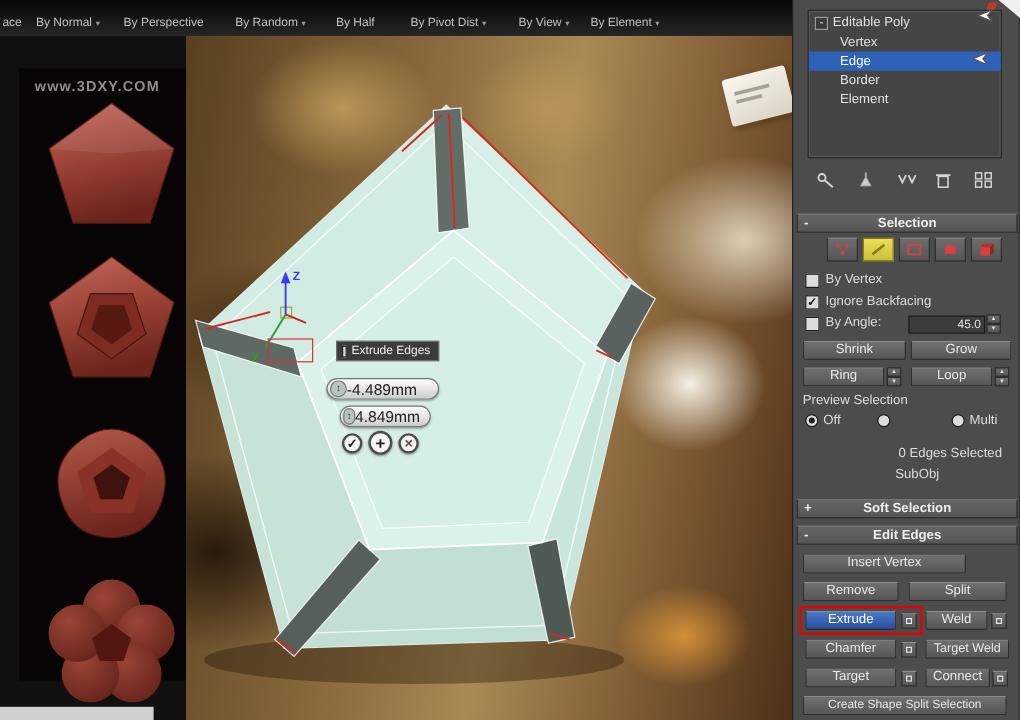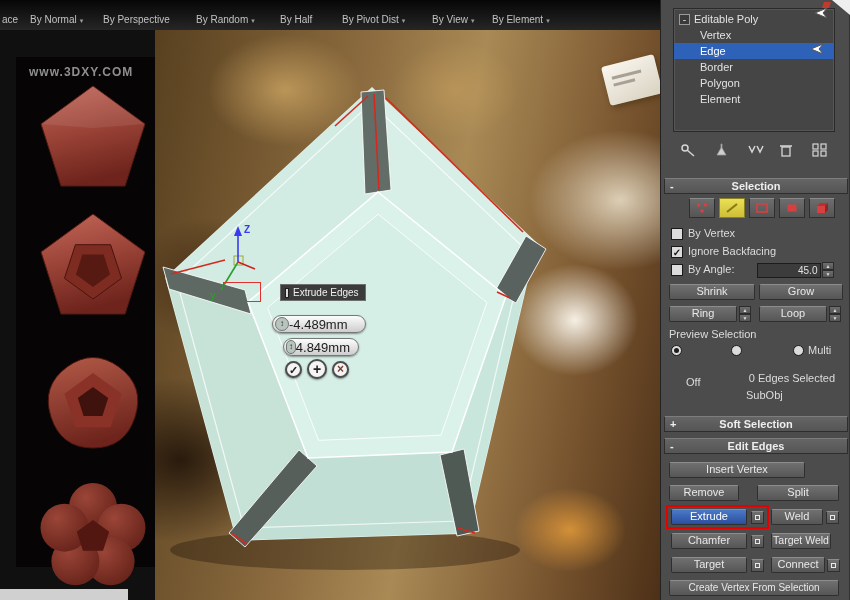--- a/index.html
+++ b/index.html
@@ -222,21 +222,20 @@
 <div id="panel">
 
   <div class="tree">
     <div class="trow root">
       <span class="minusbox">-</span>
       <span>Editable Poly</span>
     </div>
     <div class="trow">Vertex</div>
     <div class="trow sel">Edge</div>
     <div class="trow">Border</div>
-    <div class="trow">Polygon</div>
     <div class="trow">Element</div>
   </div>
 
   <svg class="cursor-arrow" style="left:152px;top:6px;" viewBox="0 0 15 14">
     <polygon points="14,2 2,7 14,12 10,7" fill="#ffffff" stroke="#555" stroke-width="1"></polygon>
   </svg>
   <svg class="cursor-arrow" style="left:148px;top:42px;" viewBox="0 0 15 14">
     <polygon points="14,2 2,7 14,12 10,7" fill="#ffffff" stroke="#555" stroke-width="1"></polygon>
   </svg>
 
@@ -332,66 +331,66 @@
   <div class="btn" style="left:98px;top:306px;width:68px;">Loop</div>
   <div class="spin" style="left:168px;top:306px;">
     <span>▲</span>
     <span>▼</span>
   </div>
 
   <div class="lbl" style="left:8px;top:328px;">Preview Selection</div>
   <div class="radio" style="left:10px;top:345px;">
       <span class="dot"></span>
     </div>
-  <div class="lbl" style="left:25px;top:344px;margin-top:32px;">Off</div>
+  <div class="lbl" style="left:25px;top:344px;">Off</div>
   <div class="radio" style="left:70px;top:345px;"></div>
   <div class="lbl" style="left:85px;top:344px;margin-top:45px;">SubObj</div>
   <div class="radio" style="left:132px;top:345px;"></div>
   <div class="lbl" style="left:147px;top:344px;">Multi</div>
 
   <div class="lbl" style="left:8px;top:372px;width:166px;text-align:right;">0 Edges Selected</div>
 
   <div class="rollout" style="top:416px">
     <span class="sign">+</span>
     <span>Soft Selection</span>
   </div>
 
   <div class="rollout" style="top:438px">
     <span class="sign">-</span>
     <span>Edit Edges</span>
   </div>
 
   <div class="btn" style="left:8px;top:462px;width:136px;">Insert Vertex</div>
 
-  <div class="btn" style="left:8px;top:485px;width:70px;">Remove</div>
+  <div class="btn" style="left:8px;top:485px;width:80px;">Remove</div>
   <div class="btn" style="left:96px;top:485px;width:82px;">Split</div>
 
   <div class="btn blue" style="left:10px;top:509px;width:76px;">Extrude</div>
   <div class="sbox" style="left:90px;top:511px;">
       <span></span>
     </div>
   <div class="btn" style="left:110px;top:509px;width:52px;">Weld</div>
   <div class="sbox" style="left:165px;top:511px;">
       <span></span>
     </div>
   <div class="red-annot" style="left:5px;top:505px;width:103px;height:24px;"></div>
 
   <div class="btn" style="left:10px;top:533px;width:76px;">Chamfer</div>
   <div class="sbox" style="left:90px;top:535px;">
       <span></span>
     </div>
-  <div class="btn" style="left:110px;top:533px;width:60px;font-size:10.5px;">Target Weld</div>
+  <div class="btn" style="left:110px;top:533px;width:70px;font-size:10.5px;">Target Weld</div>
 
   <div class="btn" style="left:10px;top:557px;width:76px;">Target</div>
   <div class="sbox" style="left:90px;top:559px;">
       <span></span>
     </div>
   <div class="btn" style="left:110px;top:557px;width:54px;">Connect</div>
   <div class="sbox" style="left:166px;top:559px;">
       <span></span>
     </div>
 
-  <div class="btn" style="left:8px;top:580px;width:170px;font-size:10px;">Create Vertex From Selection</div>
+  <div class="btn" style="left:8px;top:580px;width:170px;font-size:10px;">Create Shape Split Selection</div>
 </div>
 
 <div id="cornerlogo"></div>
 <div id="cornerred"></div>
 <div id="bottomstrip"></div>
 
 </body></html>

